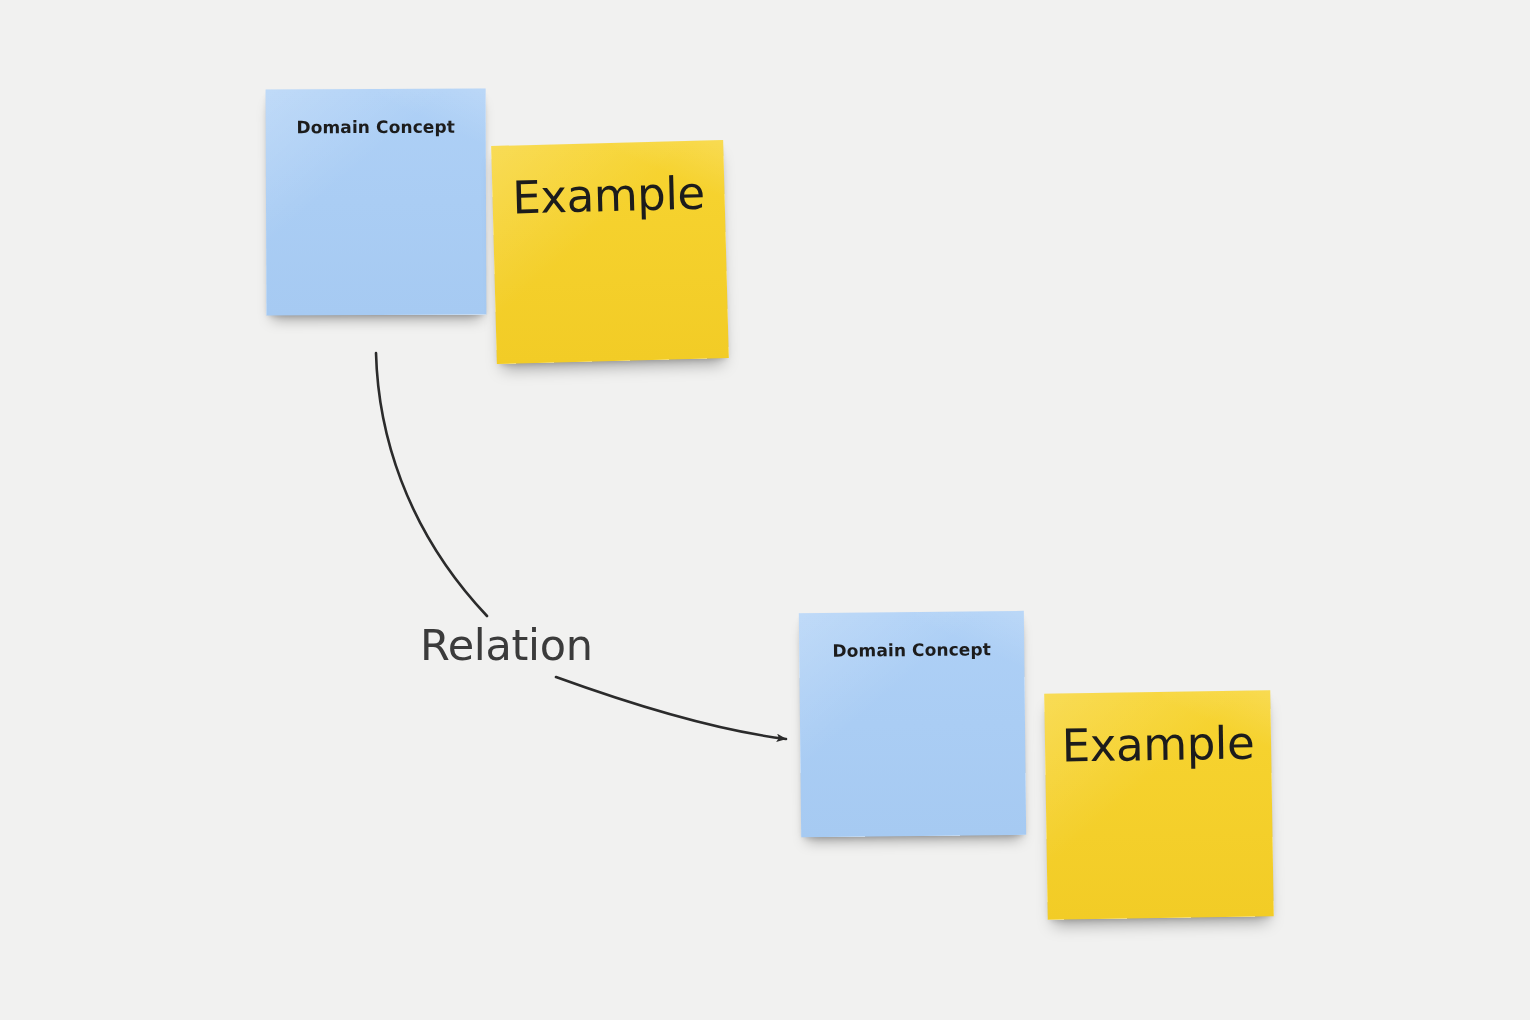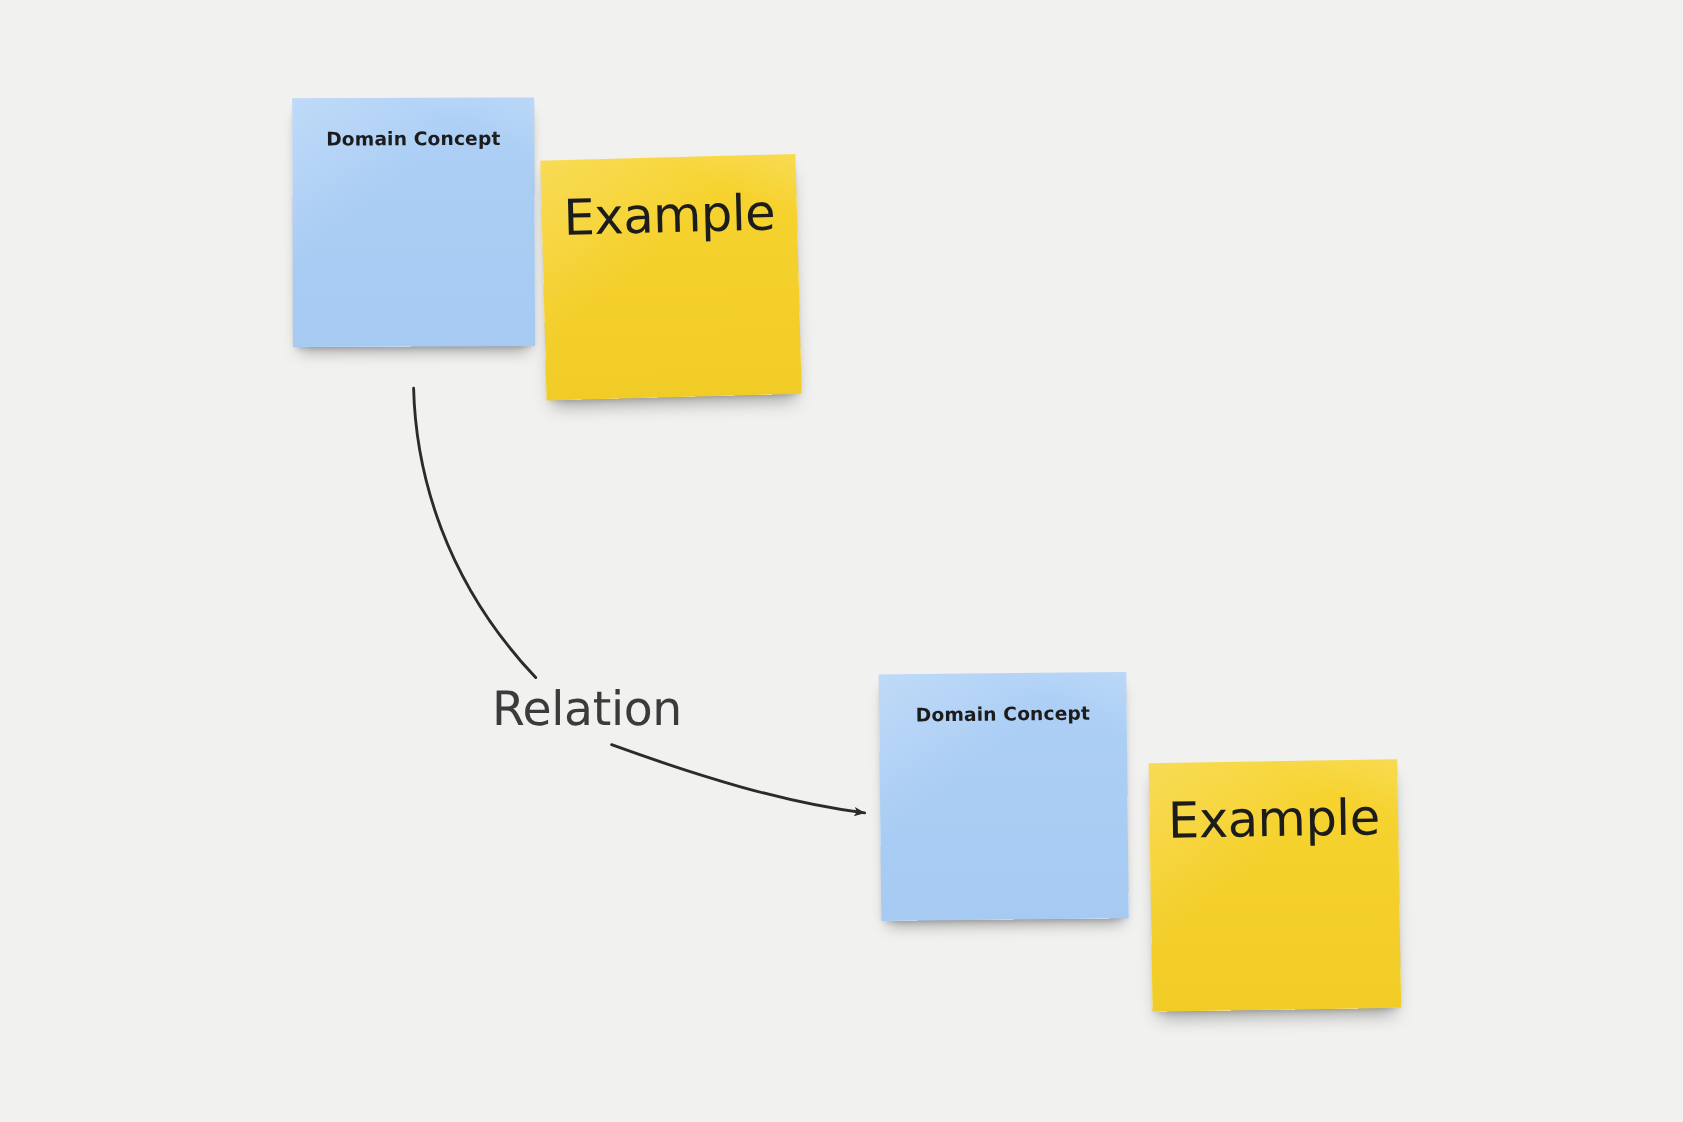--- a/index.html
+++ b/index.html
@@ -114,21 +114,21 @@
     width: 1530px;
     height: 1020px;
     pointer-events: none;
   }
 
   #relation-label {
     position: absolute;
     left: 420px;
     top: 620px;
     width: 200px;
-    text-align: right;
+    text-align: left;
     font-size: 43px;
     font-weight: 400;
     letter-spacing: -0.3px;
     color: #3b3b3b;
     white-space: nowrap;
   }
 </style>
 </head>
 <body>
 

